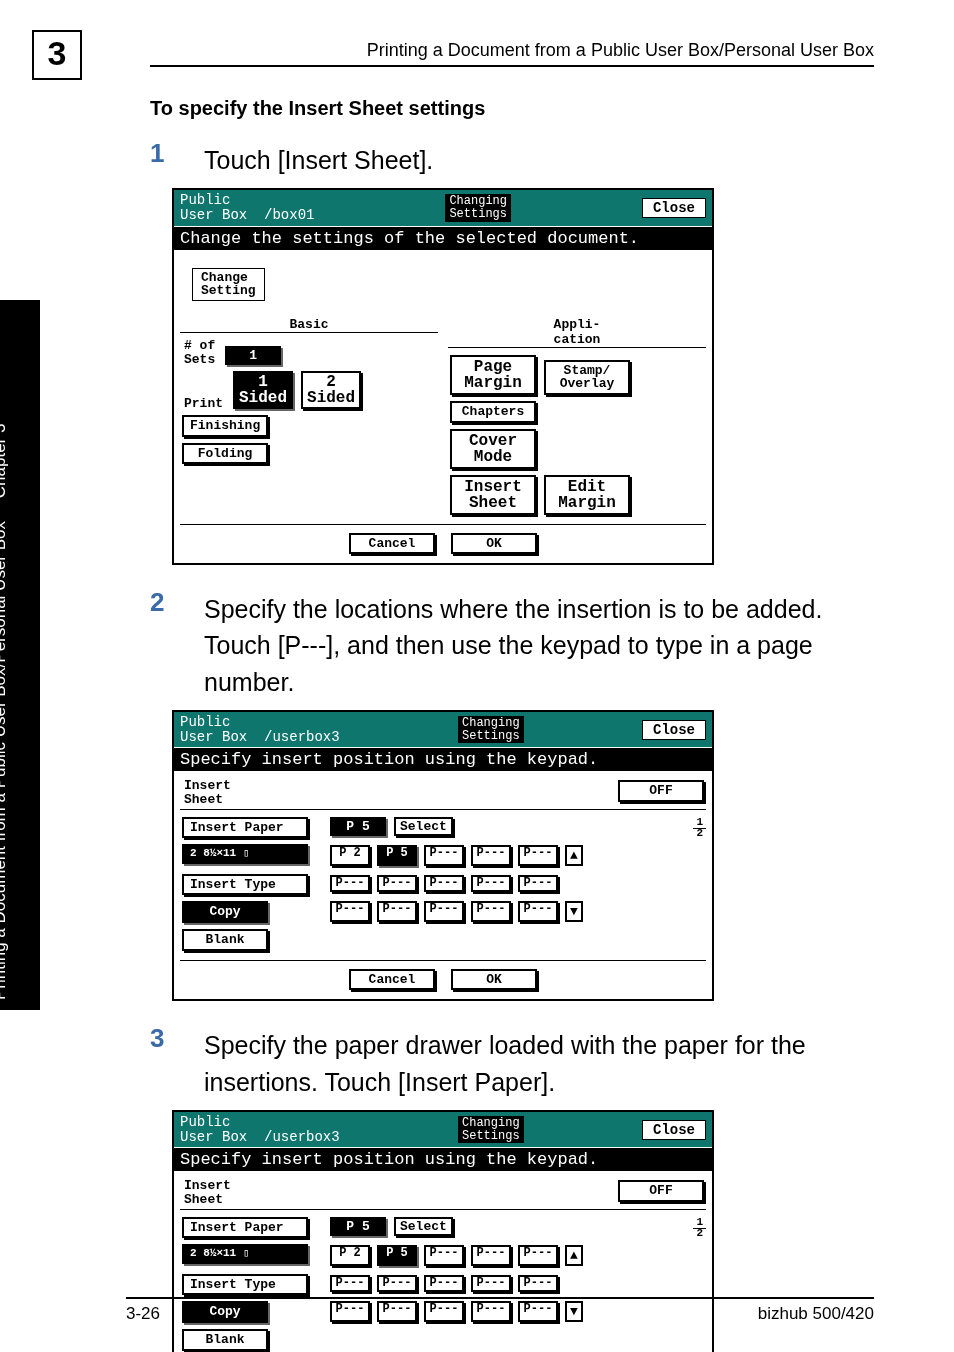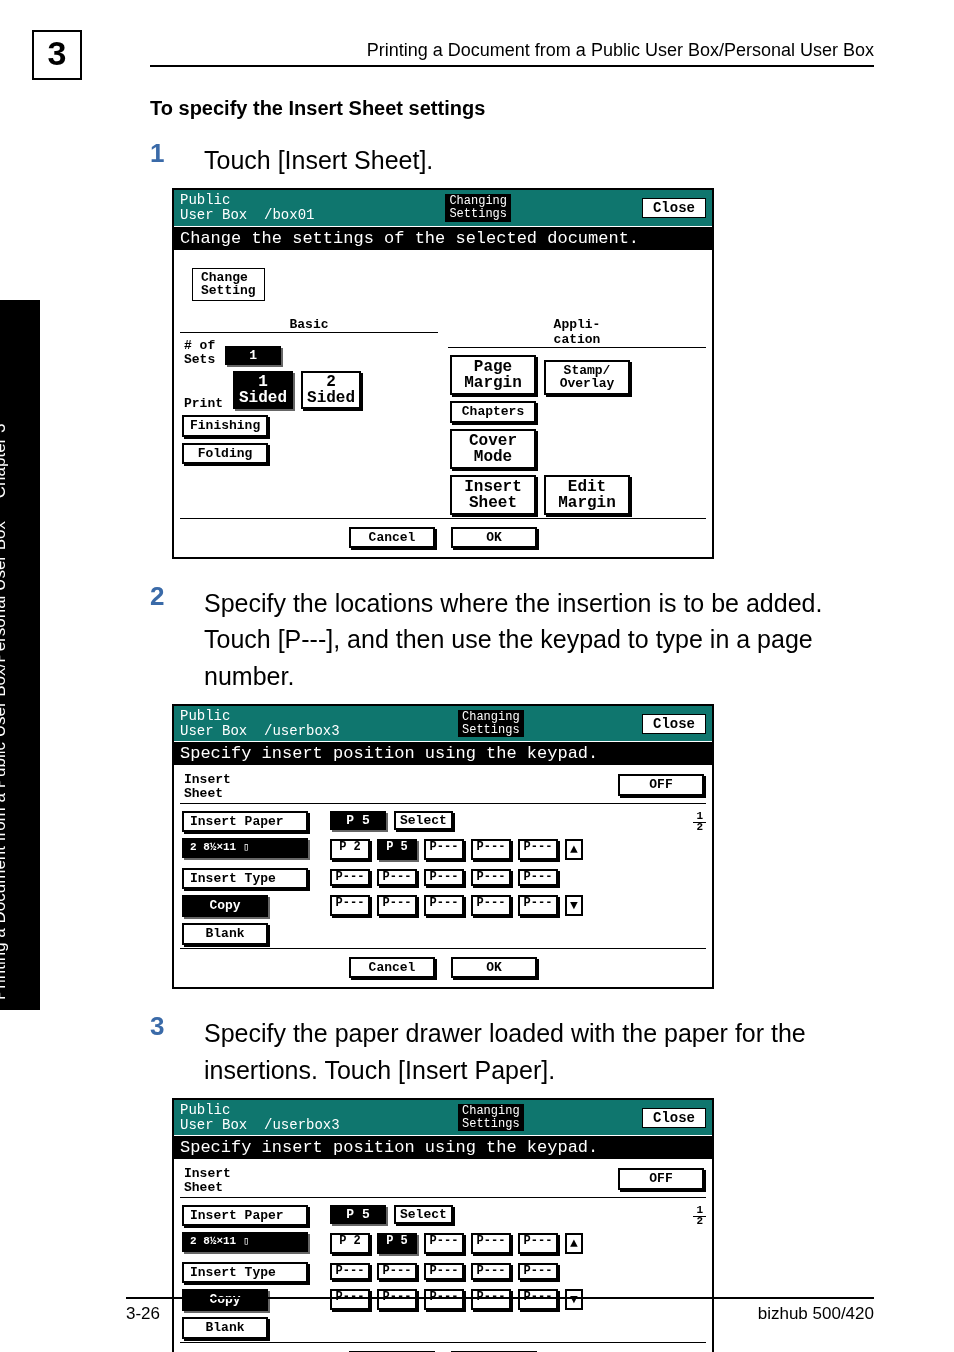--- a/index.html
+++ b/index.html
@@ -24,21 +24,21 @@
   .s-body{padding:6px;font-family:"Courier New",monospace;font-size:13px}
   .tab-outline{display:inline-block;border:1px solid #000;padding:2px 8px;margin:12px;font-weight:bold;line-height:1.05}
   .area{display:flex;gap:10px;margin-top:4px}
   .col{flex:1}
   .btn{display:inline-block;border:2px solid #000;background:#fff;padding:2px 6px;margin:3px 2px;font-family:"Courier New",monospace;font-size:13px;font-weight:bold;min-width:70px;text-align:center;box-shadow:2px 2px 0 #000;line-height:1.05}
   .btn.inv{background:#000;color:#fff;box-shadow:2px 2px 0 #666}
   .btn.sm{padding:1px 4px;min-width:44px}
   .btn.tiny{padding:0 3px;min-width:30px;font-size:12px}
   .row{display:flex;align-items:flex-end;gap:4px}
   .label{display:inline-block;font-weight:bold;font-size:13px;margin:2px 4px;line-height:1.05}
-  .bottom-bar{border-top:1px solid #000;padding-top:5px;display:flex;justify-content:center;gap:12px}
+  .bottom-bar{border-top:1px solid #000;margin-top:6px;padding-top:5px;display:flex;justify-content:center;gap:12px}
   .off-btn{float:right}
   .frac{display:inline-block;text-align:center;line-height:0.9;font-weight:bold;font-size:11px}
   .frac .t{border-bottom:1px solid #000;display:block;padding:0 3px}
   .arrow{border:2px solid #000;padding:1px 3px;font-size:13px;font-weight:bold;background:#fff;margin:3px 2px}
   .grid5{display:flex;gap:3px;margin:3px 0}
   .footer{position:absolute;left:16px;right:0;bottom:28px;padding:0 80px 0 110px}
   .footer-line{border-top:2px solid #000;display:flex;justify-content:space-between;padding-top:5px;font-size:17px}
   .tag{display:inline-block;background:#000;color:#fff;font-size:12px;padding:1px 4px;font-family:"Courier New",monospace;line-height:1.05}
   .small2{font-size:16px;line-height:1}
 </style>

